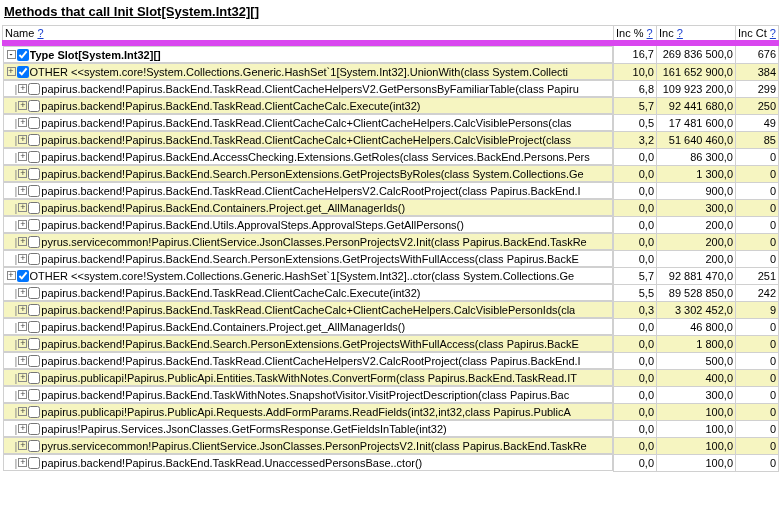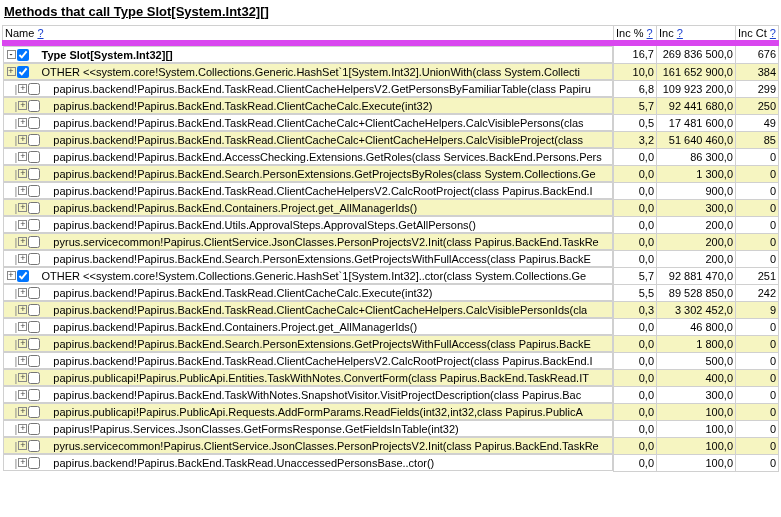--- a/index.html
+++ b/index.html
@@ -62,26 +62,26 @@
     font-size: 9px;
     color: #444;
     flex-shrink: 0;
     cursor: pointer;
   }
   .cb {
     width: 12px; height: 12px;
     margin: 0;
     flex-shrink: 0;
   }
-  .txt { overflow: hidden; text-overflow: clip; white-space: nowrap; padding-left: 12px; }
+  .txt { overflow: hidden; text-overflow: clip; white-space: nowrap; }
 </style>
 </head>
 <body>
 
-<h1>Methods that call Type Slot[System.Int32][]</h1>
+<h1>Methods that call Init Slot[System.Int32][]</h1>
 
 <table>
   <colgroup>
     <col class="name">
       <col class="incp">
       <col class="inc">
       <col class="ct">
   </colgroup>
   <thead>
     <tr>

